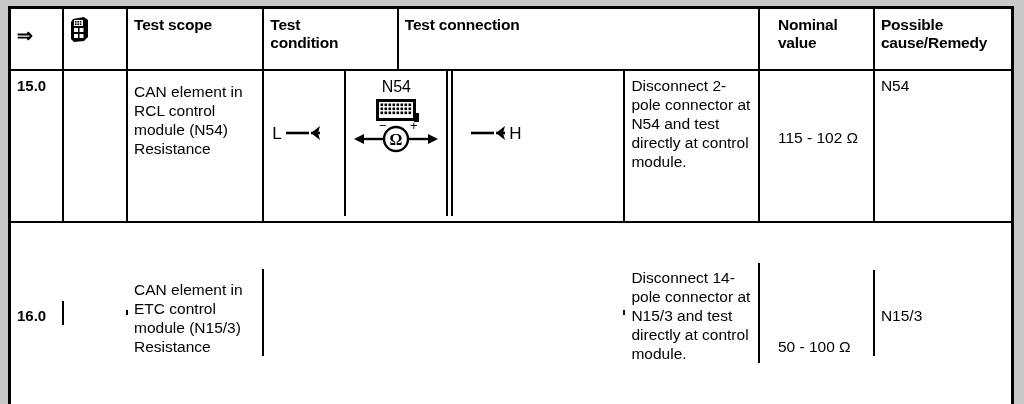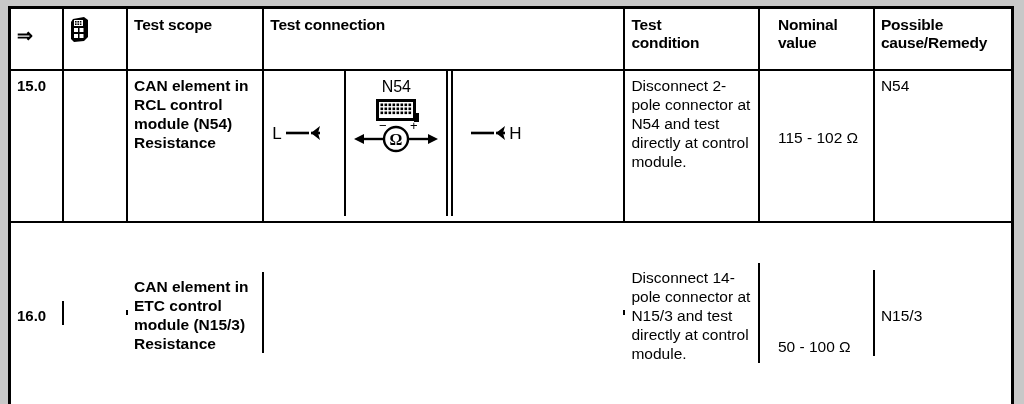--- a/index.html
+++ b/index.html
@@ -77,21 +77,21 @@
   .c-nom    { width: 125px; padding-left: 18px; }
   .c-cause  { width: 150px; border-right: none; }
 
   
   .conn-split { display: flex; height: 100%; margin: -5px -6px 0 -6px; }
   .conn-a { width: 80px;  border-right: 2px solid #000; position: relative; }
   .conn-b { width: 100px; border-right: 2px solid #000; position: relative; }
   .conn-gap { width: 3px; border-right: 2px solid #000; }
   .conn-c { flex: 1; position: relative; }
   .step-num { font-weight: bold; font-size: 15px; }
-  .scope-text { font-weight: bold; }
+  .scope-text { font-weight: normal; margin-top: 6px; }
   .cond-text  { font-weight: normal; }
   .nom-text   { font-weight: normal; font-size: 15.5px; padding-top: 52px; }
   #row-2 .nom-text { padding-top: 62px; }
   .cause-text { font-weight: normal; font-size: 15.5px; }
 
   .arrow-glyph { font-size: 19px; line-height: 20px; padding-top: 10px; }
 
   
   .lead {
     position: absolute;
@@ -150,26 +150,26 @@
           <rect x="9.8" y="7.4" width="1.6" height="1.6" fill="#000"></rect>
           <rect x="4" y="12" width="4" height="4" fill="#fff"></rect>
           <rect x="9.5" y="12" width="4" height="4" fill="#fff"></rect>
           <rect x="4" y="18" width="4" height="4" fill="#fff"></rect>
           <rect x="9.5" y="18" width="4" height="4" fill="#fff"></rect>
         </svg>
       </div>
 
       <div class="cell c-scope">Test scope</div>
 
-      <div class="cell c-conn">Test connection</div>
-
       <div class="cell c-cond">
         <div>Test</div>
         <div>condition</div>
       </div>
+
+      <div class="cell c-conn">Test connection</div>
 
       <div class="cell c-nom">
         <div>Nominal</div>
         <div>value</div>
       </div>
 
       <div class="cell c-cause">
         <div>Possible</div>
         <div>cause/Remedy</div>
       </div>

